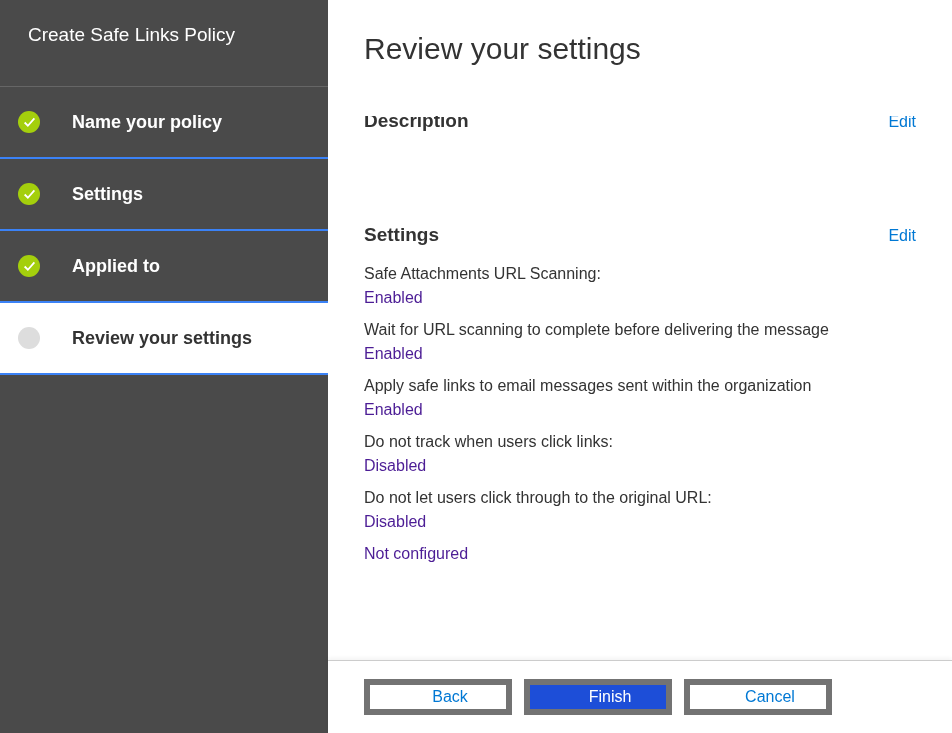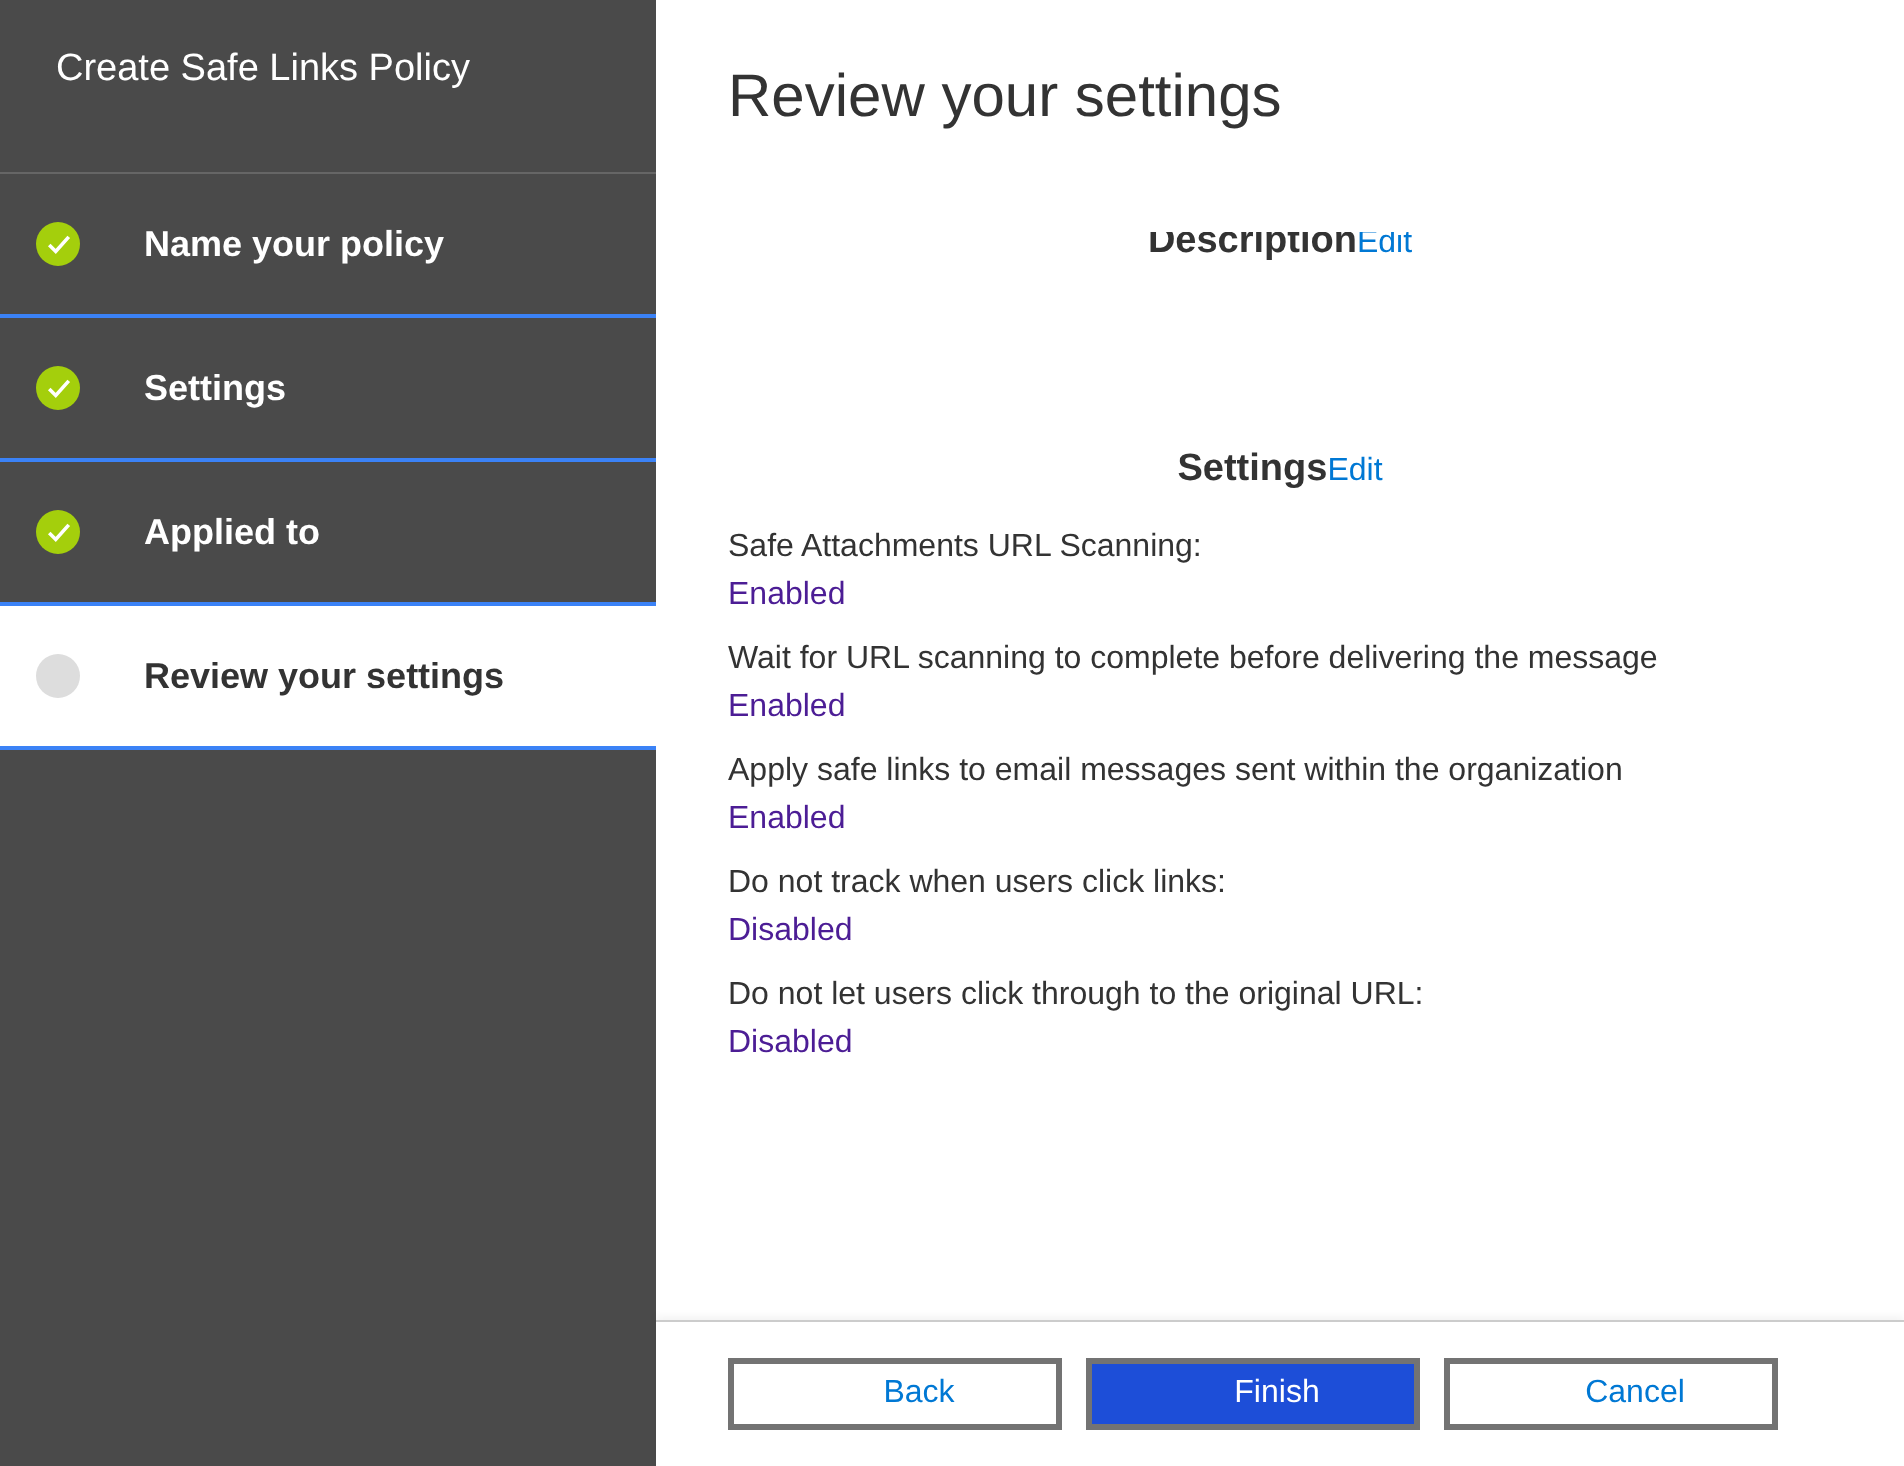--- a/index.html
+++ b/index.html
@@ -84,21 +84,21 @@
       font-size: 30px;
       font-weight: 400;
       color: #333;
       margin-bottom: 50px;
     }
     .section {
       margin-bottom: 30px;
     }
     .section-header {
       display: flex;
-      justify-content: center;
+      justify-content: space-between;
       align-items: baseline;
       margin-bottom: 16px;
     }
     .section-title {
       font-size: 19px;
       font-weight: 600;
       color: #333;
     }
     .edit-link {
       font-size: 16px;
@@ -119,24 +119,24 @@
       line-height: 1.5;
     }
     .footer {
       border-top: 1px solid #ccc;
       padding: 18px 36px;
       display: flex;
       gap: 12px;
       box-shadow: 0 -2px 4px rgba(0,0,0,0.05);
     }
     .btn {
-      width: 167px;
+      width: 148px;
       height: 36px;
       font-size: 16px;
-      border: 3px solid #737373;
+      border: 6px solid #737373;
       background: #fff;
       color: #0078d4;
       cursor: pointer;
       display: flex;
       align-items: center;
       justify-content: center;
       padding-left: 24px;
     }
     .btn.primary {
       background: #1d4ed8;
@@ -221,20 +221,21 @@
       </div>
       <div class="setting-group">
         <div class="setting-label">Do not track when users click links:</div>
         <div class="setting-value">Disabled</div>
       </div>
       <div class="setting-group">
         <div class="setting-label">Do not let users click through to the original URL:</div>
         <div class="setting-value">Disabled</div>
       </div>
       <div class="setting-group">
+        <div class="setting-value">Not configured</div>
       </div>
     </div>
   </div>
 
   <div class="footer">
     <button class="btn">Back</button>
     <button class="btn primary">Finish</button>
     <button class="btn">Cancel</button>
   </div>
 </div>

